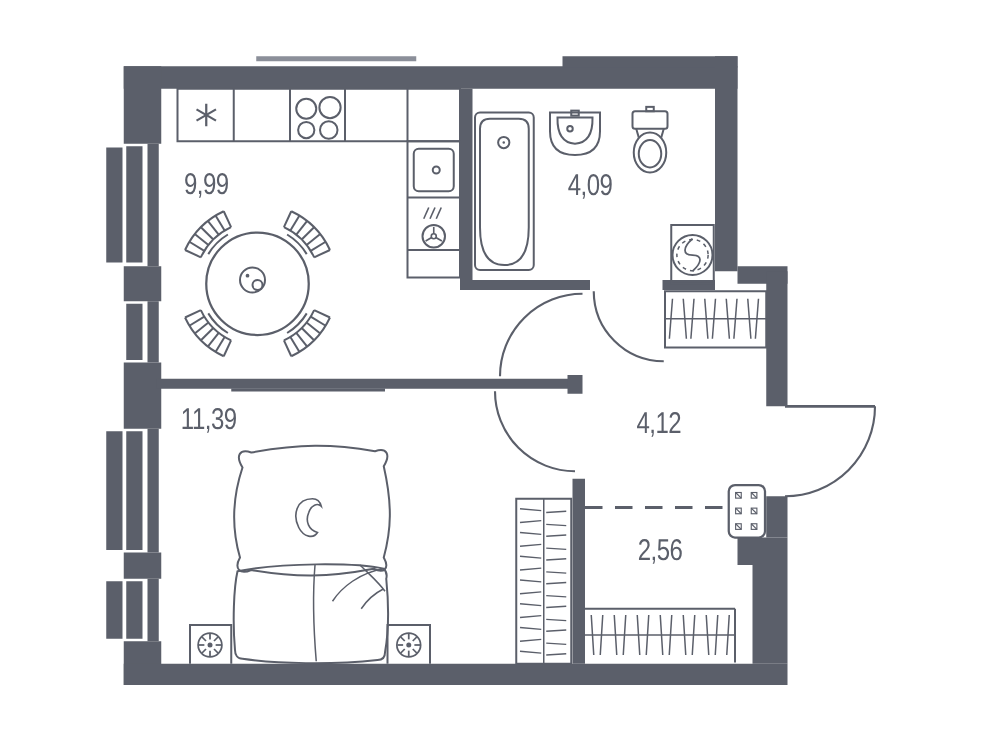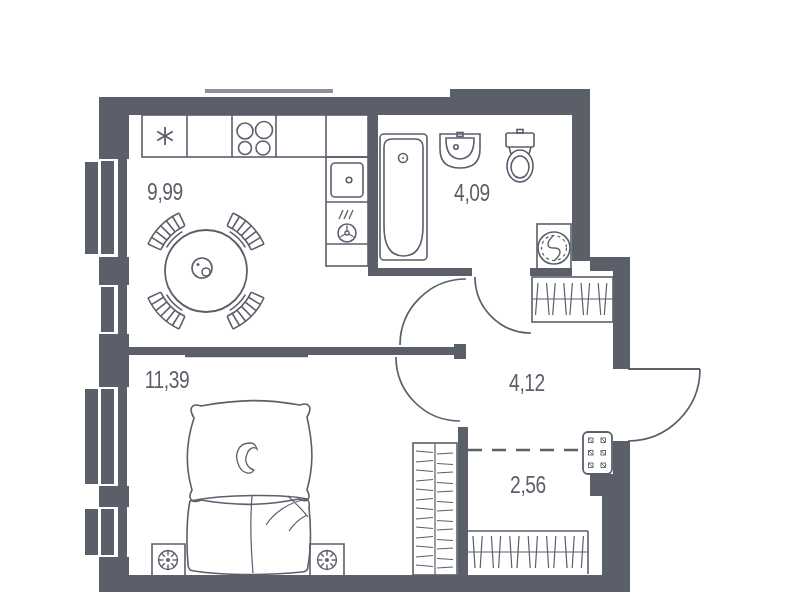--- a/index.html
+++ b/index.html
@@ -1,17 +1,17 @@
 <!DOCTYPE html>
 <html style="--bg: #ffffff; --ink: #5b5f6a; --ink-light: #8b8f99;"><head>
 <meta charset="utf-8">
 <style>
   :root { --bg:#ffffff; --ink:#5b5f6a; --ink-light:#8b8f99; }
   html,body{margin:0;padding:0;background:var(--bg);}
-  .stage{position:relative;width:800px;height:552px;background:var(--bg);overflow:hidden;margin-top:44px;}
+  .stage{position:relative;width:800px;height:552px;background:var(--bg);overflow:hidden;}
   .stage svg{position:absolute;left:0;top:0;}
   .room-label{
     position:absolute;
     font-family:"Liberation Sans",sans-serif;
     font-size:24px;
     font-weight:400;
     letter-spacing:-0.5px;
     color:var(--ink);
     transform:translate(-50%,-50%) scaleX(0.8);
     white-space:nowrap;

